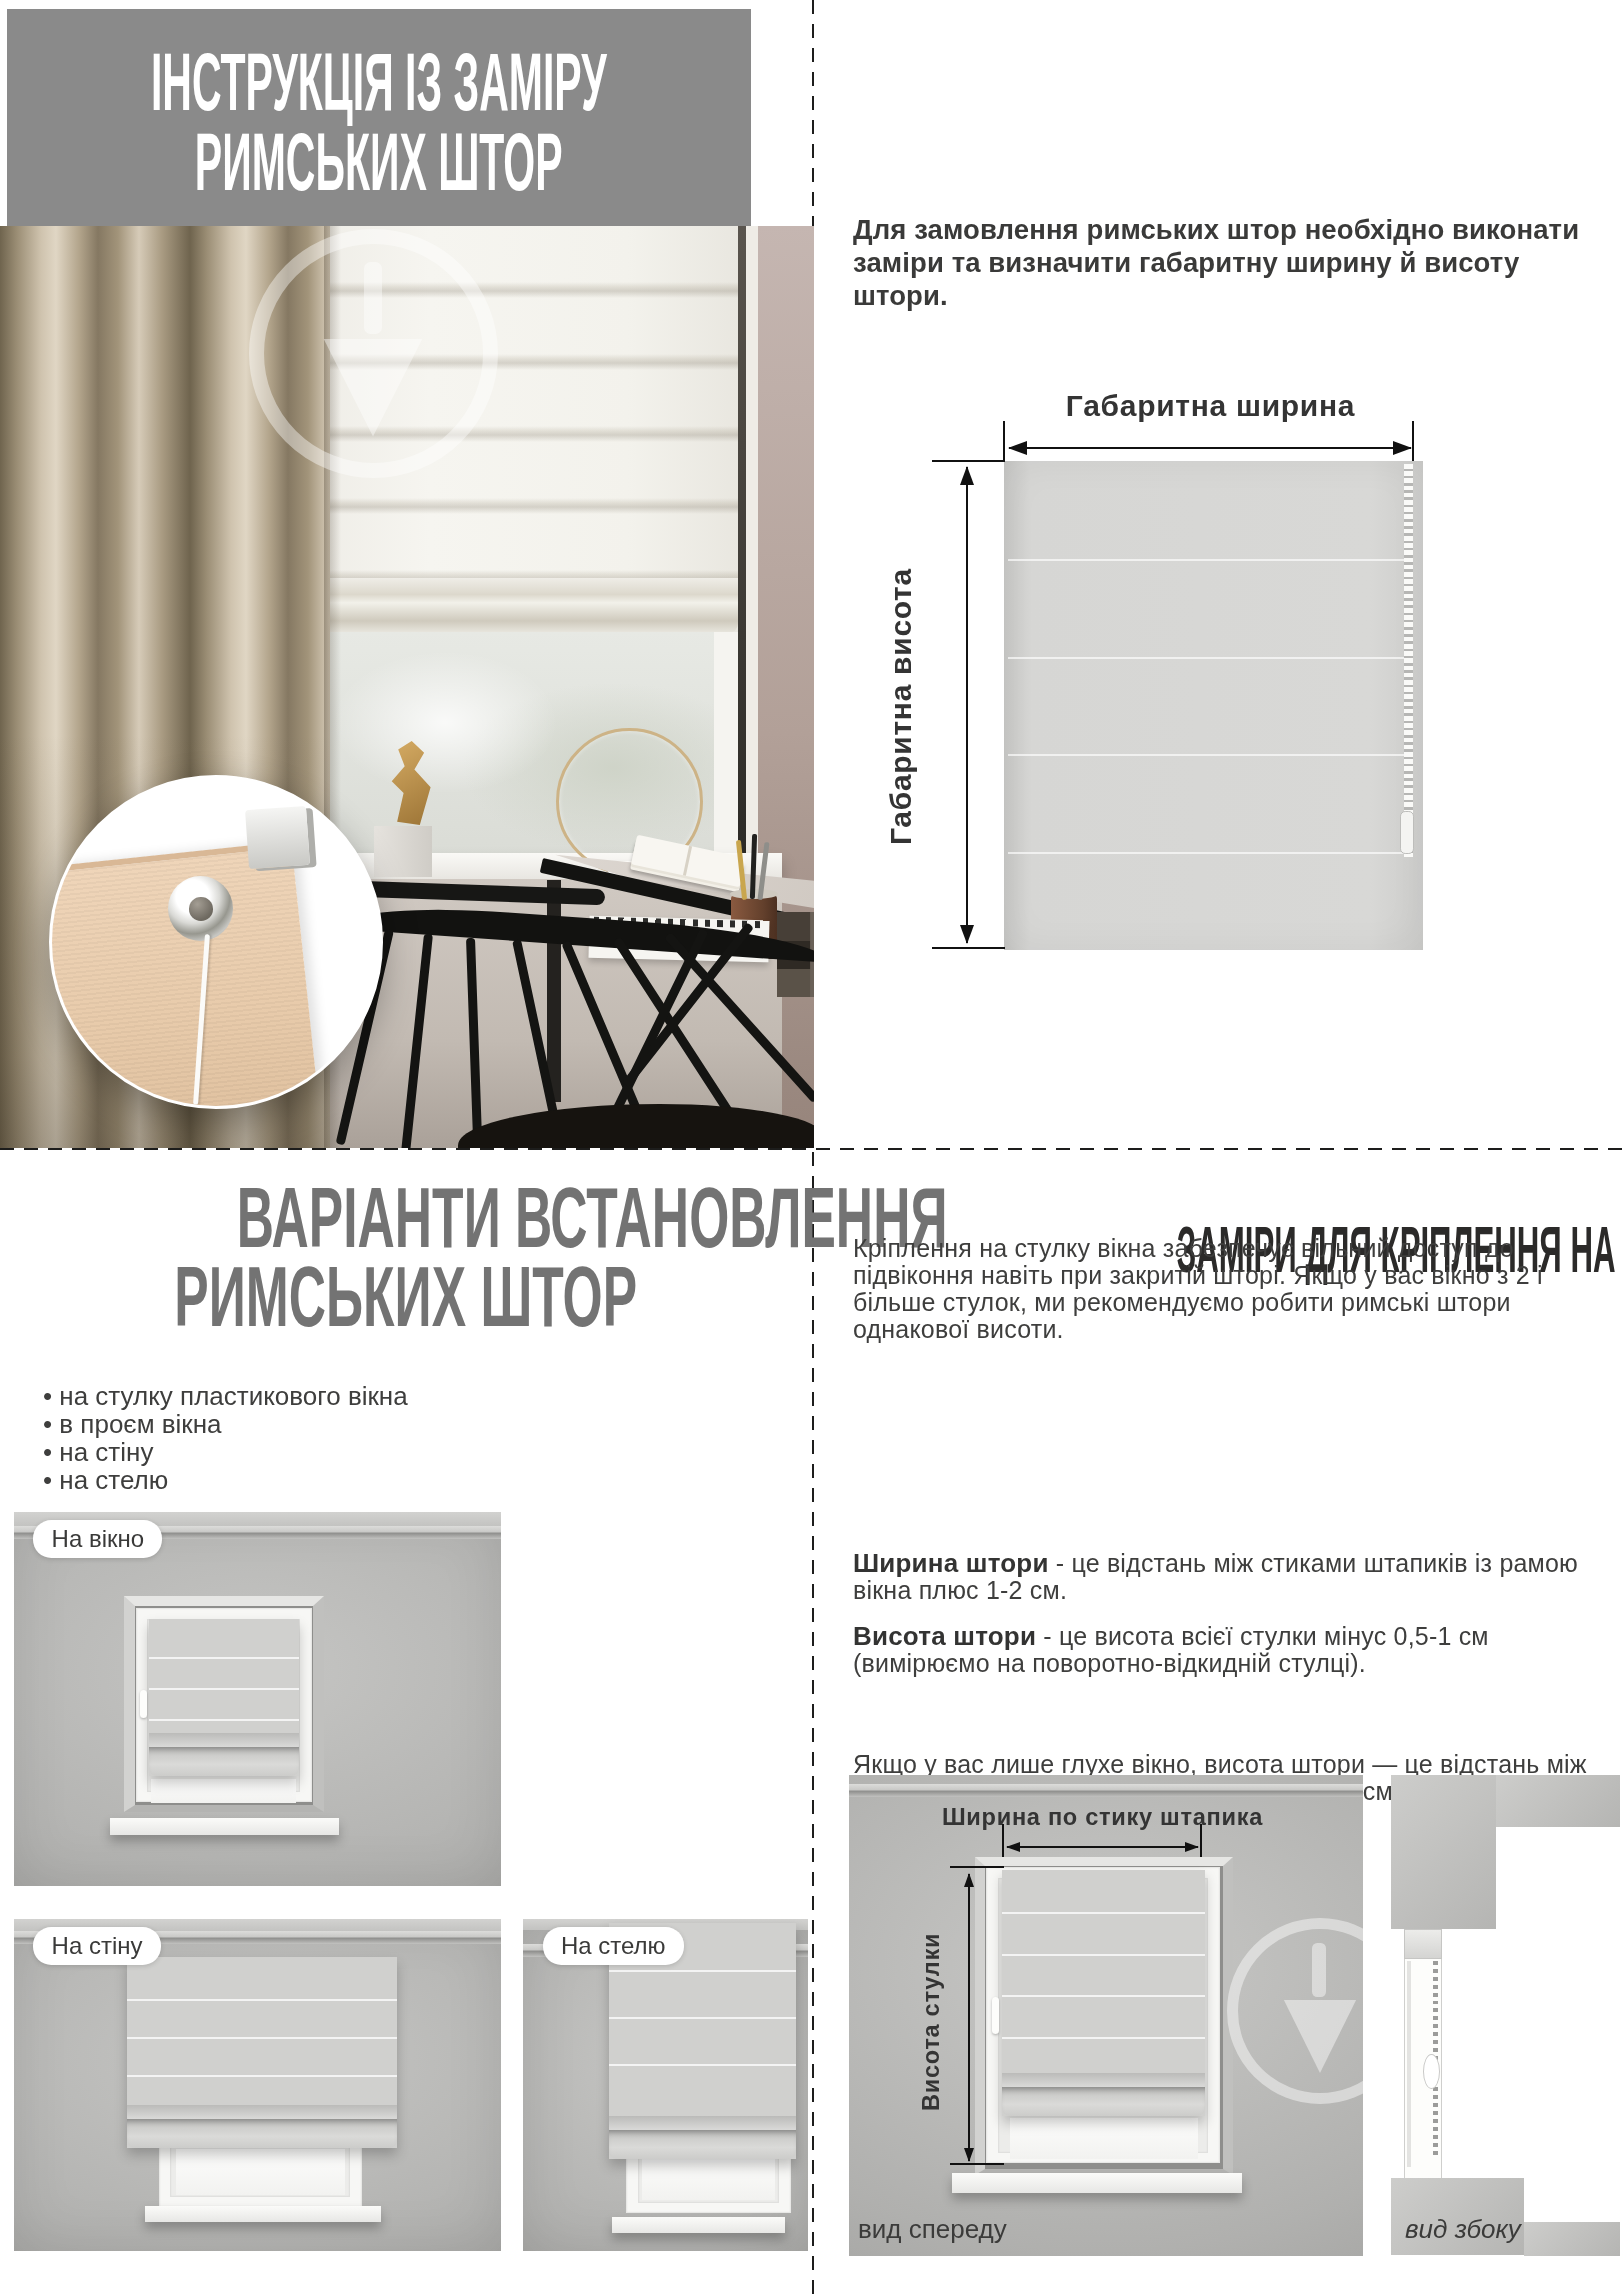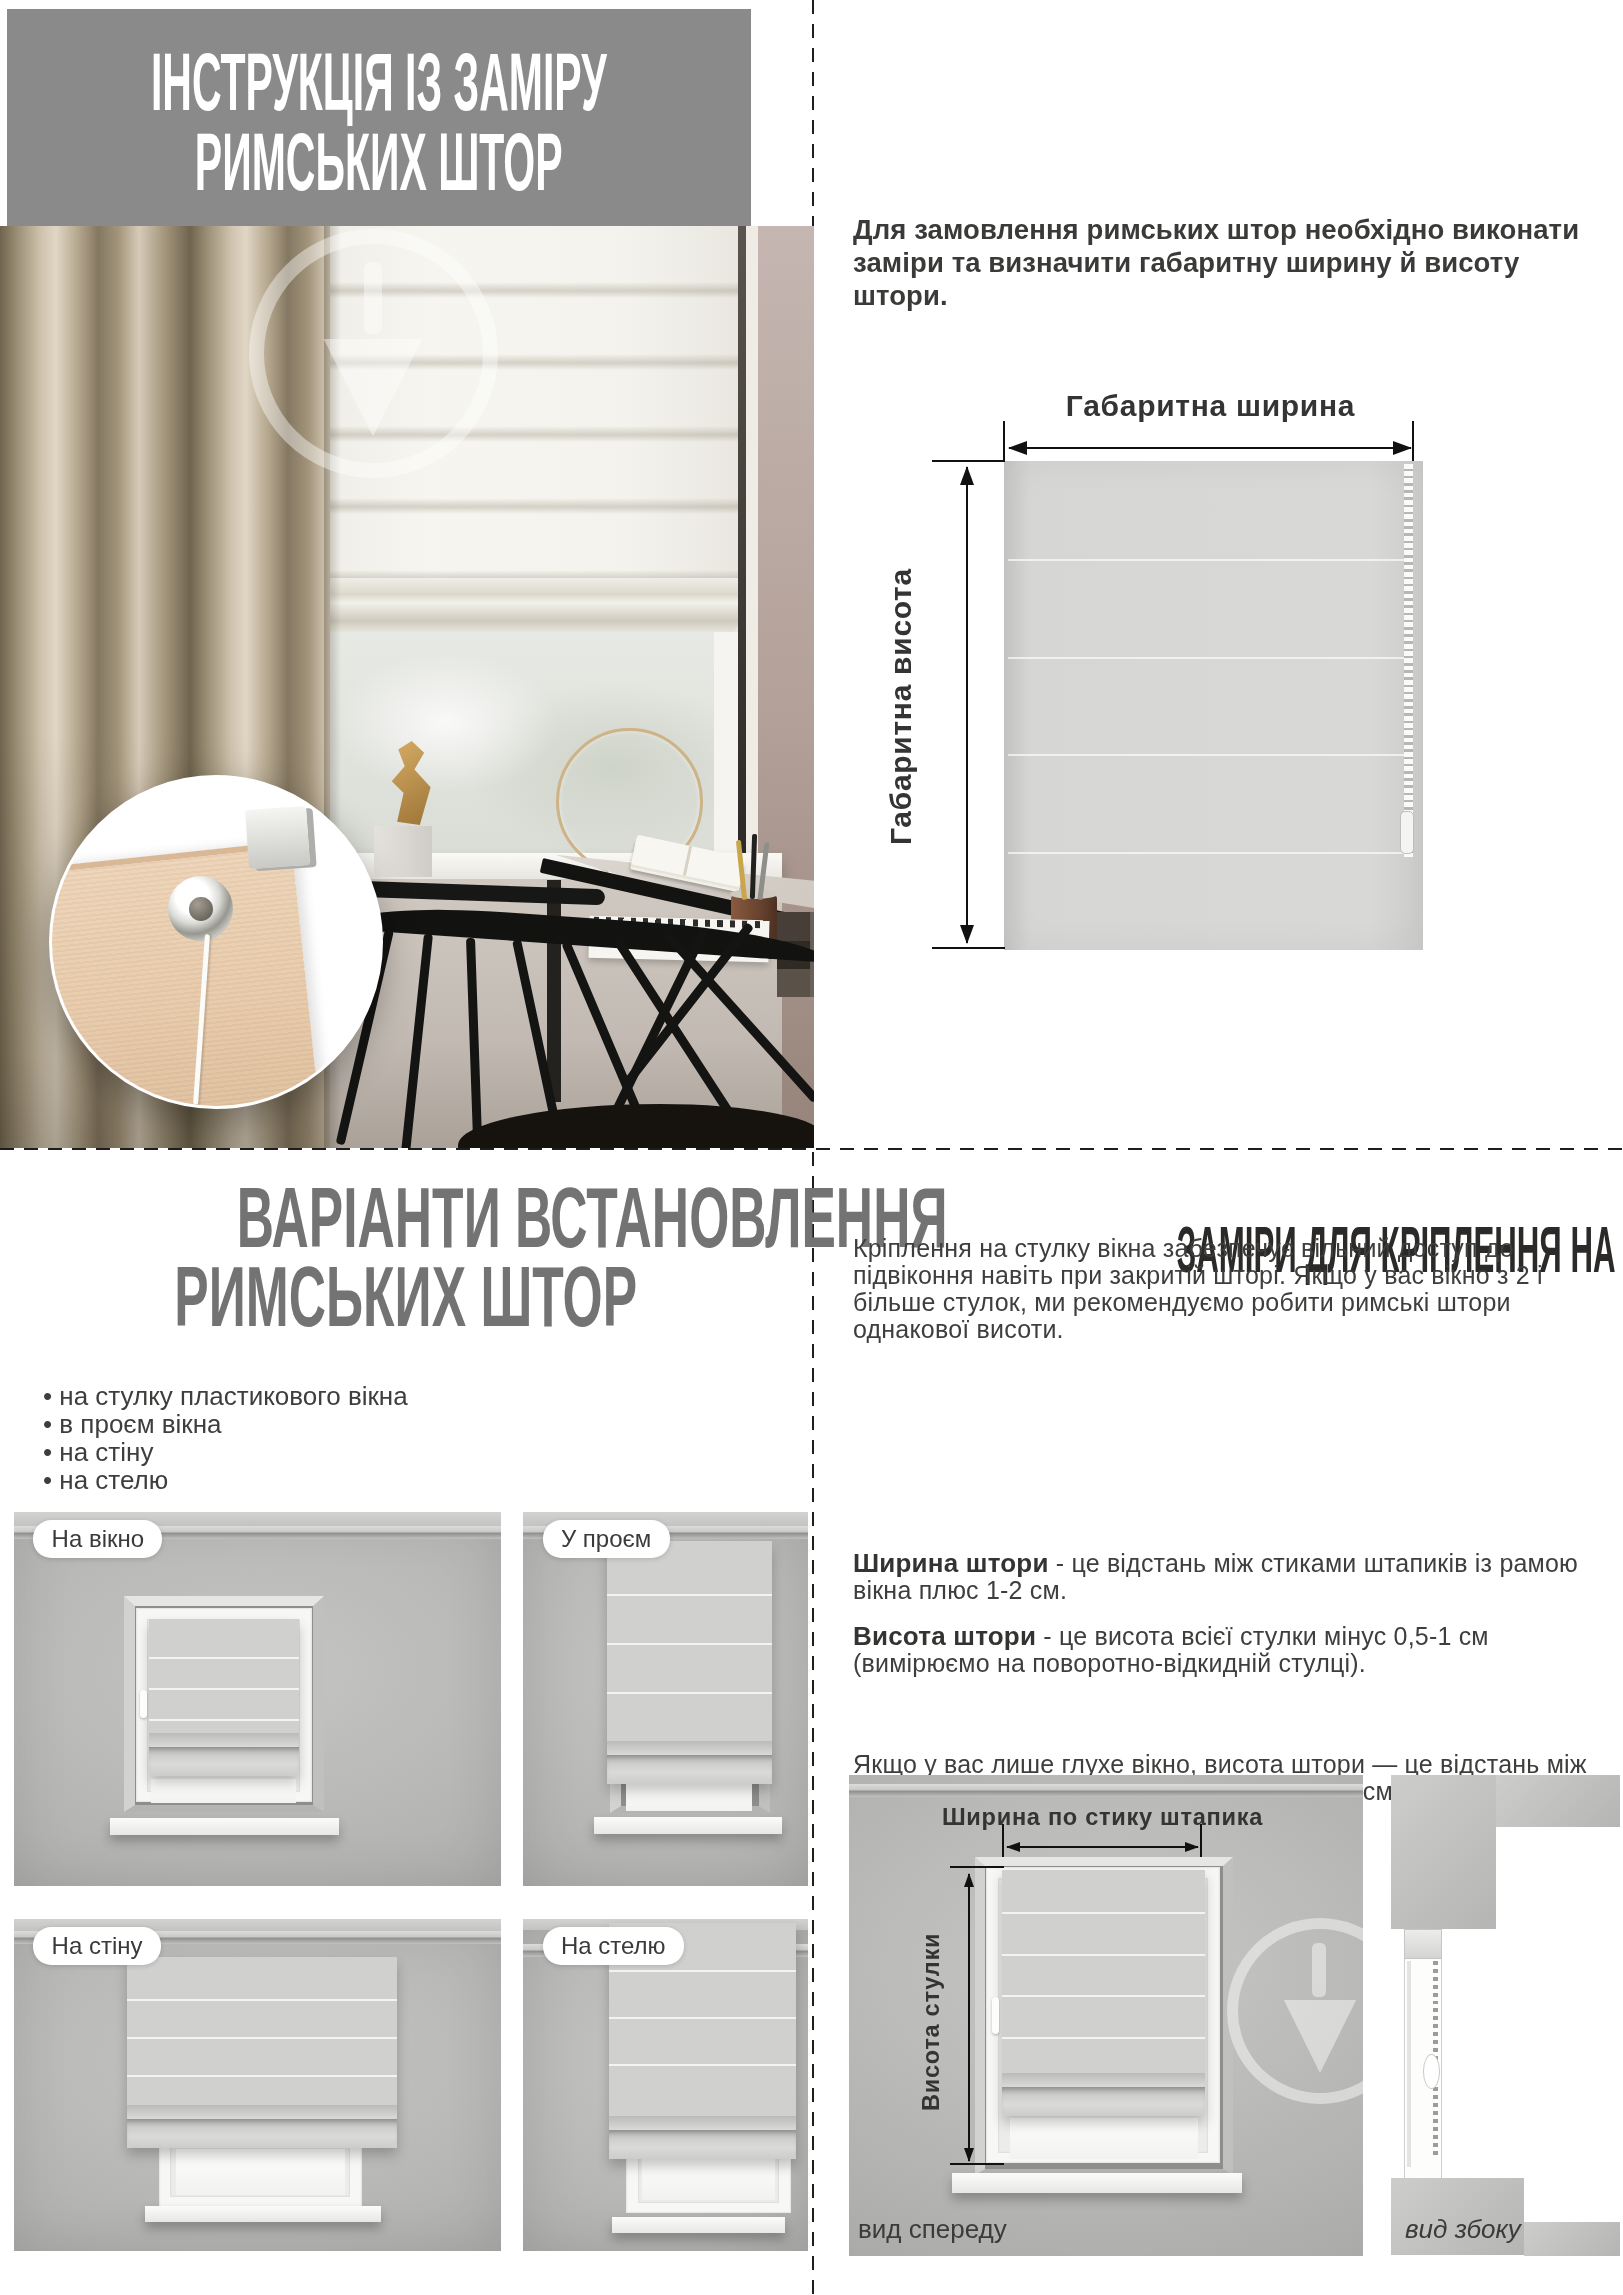--- a/index.html
+++ b/index.html
@@ -339,35 +339,20 @@
         <div class="fl" style="top:44%;"></div>
         <div class="fl" style="top:64%;"></div>
       <div class="fold2"></div>
         <div class="flap"></div>
     </div>
     <div class="glass" style="left:137px;top:267px;width:145px;height:23.6px;"></div>
     <div class="handle" style="left:126px;top:178px;"></div>
     <div class="sill" style="left:96px;top:306px;width:229px;height:17px;"></div>
   </div>
 
-  <div class="scene" style="left:523px;top:1512px;width:285px;height:374px;">
-    <div class="ceil" style="height:14.4px;"></div>
-    <div class="molding" style="top:14.4px;"></div>
-    <div class="pill">У проєм</div>
-    <div class="opening" style="left:87px;top:38px;width:160px;height:263px;"></div>
-    <div class="glass" style="left:103px;top:271px;width:126px;height:27.5px;"></div>
-    <div class="sblind" style="left:84px;top:29px;width:165px;height:243px;">
-      <div class="fl" style="top:22%;"></div>
-        <div class="fl" style="top:42%;"></div>
-        <div class="fl" style="top:62%;"></div>
-      <div class="fold2"></div>
-        <div class="flap"></div>
-    </div>
-    <div class="sill" style="left:71px;top:305px;width:188px;height:17px;"></div>
-  </div>
 
   <div class="scene" style="left:13.7px;top:1919px;width:487px;height:332px;">
     <div class="ceil" style="height:11.8px;"></div>
     <div class="molding" style="top:11.8px;"></div>
     <div class="pill">На стіну</div>
     <div class="wframe" style="left:145px;top:196px;width:203px;height:92px;">
         <div class="inner"></div>
       </div>
     <div class="glass" style="left:162px;top:230px;width:169px;height:46px;"></div>
     <div class="sblind" style="left:113px;top:38px;width:270px;height:191px;">

